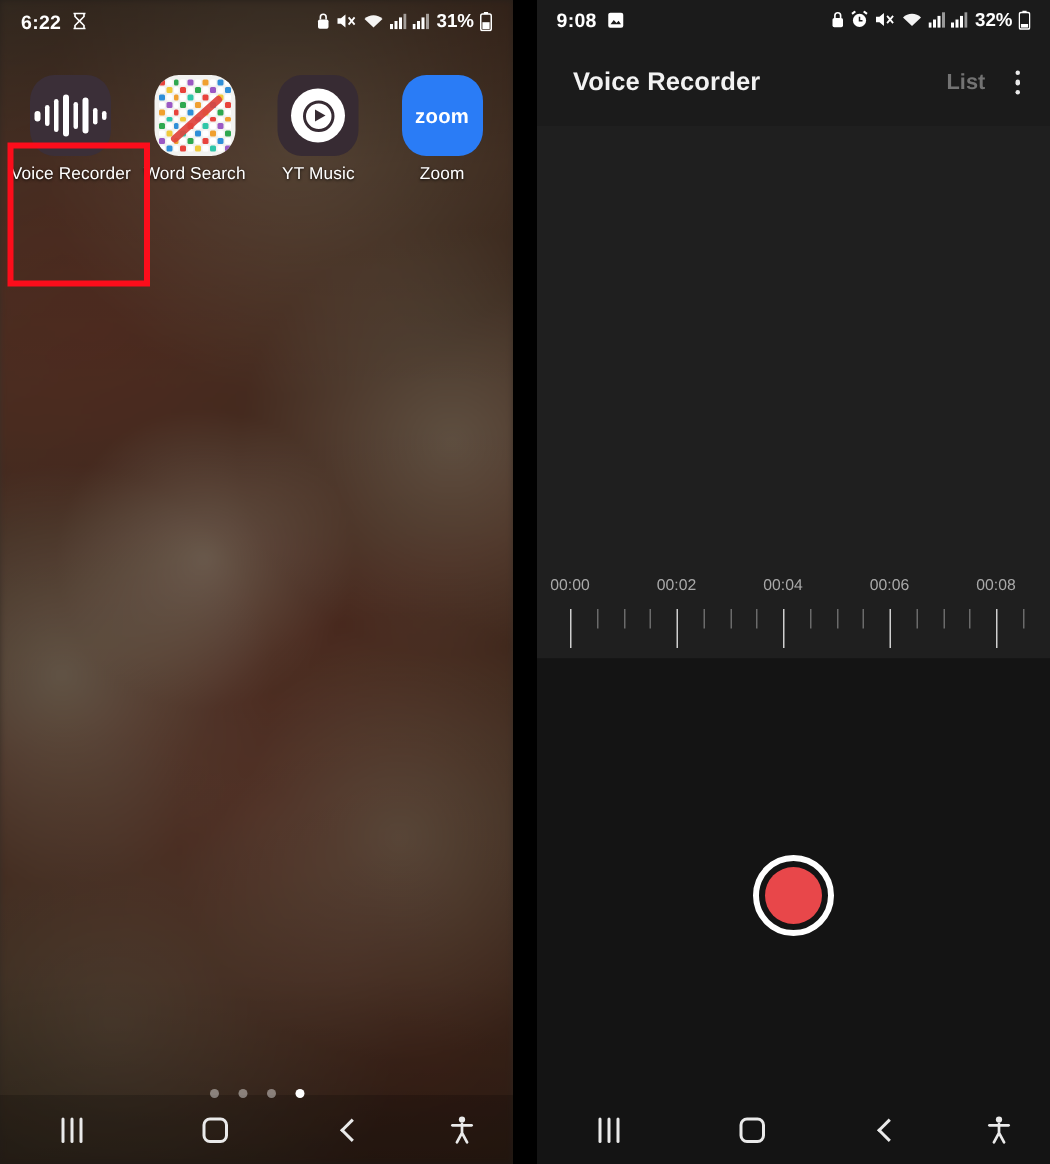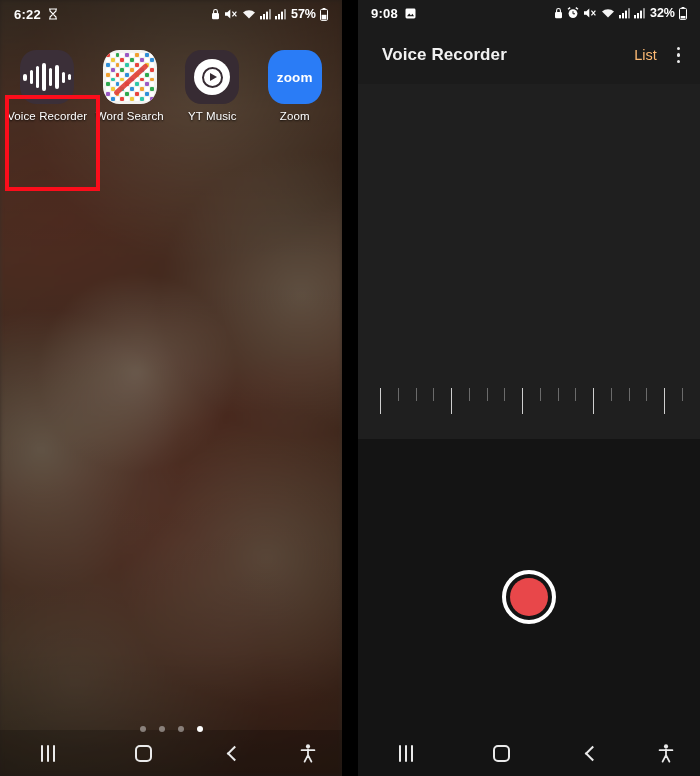--- a/index.html
+++ b/index.html
@@ -128,21 +128,21 @@
   .statusbar-r {
     height:26px; display:flex; align-items:center; justify-content:space-between;
     padding:0 13px; color:#fff; background:#1b1b1b;
   }
   .app-header {
     height:58px; display:flex; align-items:center; justify-content:space-between;
     padding:0 20px 0 24px; background:#1b1b1b;
   }
   .app-title { font-size:17px; color:#f2f2f2; font-weight:700; letter-spacing:.1px; }
   .header-right { display:flex; align-items:center; gap:20px; }
-  .list-btn { font-size:14.5px; color:#fdba74; font-weight:400; }
+  .list-btn { font-size:14.5px; color:#737373; font-weight:700; }
   .kebab-dark i { width:3.2px; height:3.2px; border-radius:50%; background:#eaeaea; display:block; }
 
   .wave-panel { position:relative; height:355px; background:#1f1f1f; }
   .ruler { position:absolute; left:0; right:0; bottom:0; height:55px; }
   .ruler-labels { position:relative; height:18px; }
   .ruler-labels span {
     position:absolute; top:0; font-size:10.5px; color:#a9a9a9;
     transform:translateX(-50%); white-space:nowrap;
   }
   .ruler-ticks { position:relative; height:34px; margin-top:4px; }
@@ -213,21 +213,21 @@
             <rect x="3" y="6" width="2" height="5.4" fill="#fff"></rect>
           <rect x="6" y="3.6" width="2" height="7.8" fill="#fff"></rect>
             <rect x="9" y="1.2" width="2" height="10.2" fill="#fff" opacity=".55"></rect>
         </svg>
         <svg class="ico" width="11" height="12" viewBox="0 0 11 12">
           <rect x="0" y="8" width="2" height="3.4" fill="#fff"></rect>
             <rect x="3" y="6" width="2" height="5.4" fill="#fff"></rect>
           <rect x="6" y="3.6" width="2" height="7.8" fill="#fff"></rect>
             <rect x="9" y="1.2" width="2" height="10.2" fill="#fff" opacity=".55"></rect>
         </svg>
-        <span class="sb-pct">57%</span>
+        <span class="sb-pct">31%</span>
         <svg class="ico" width="8" height="13" viewBox="0 0 8 13">
           <rect x="2.6" y="0" width="2.8" height="1.4" fill="#fff"></rect>
           <rect x="0.5" y="1.4" width="7" height="11" rx="1.2" stroke="#fff" stroke-width="1" fill="none"></rect>
           <rect x="1.6" y="6.8" width="4.8" height="4.6" fill="#fff"></rect>
         </svg>
       </div>
     </div>
 
 
     <div class="appgrid">
@@ -464,20 +464,27 @@
         <span class="kebab kebab-dark">
             <i></i>
             <i></i>
             <i></i>
           </span>
       </div>
     </div>
 
     <div class="wave-panel">
       <div class="ruler">
+        <div class="ruler-labels">
+          <span style="left:22px">00:00</span>
+          <span style="left:93px">00:02</span>
+          <span style="left:164px">00:04</span>
+          <span style="left:235px">00:06</span>
+          <span style="left:306px">00:08</span>
+        </div>
         <div class="ruler-ticks" id="ruler-ticks">
             <i class="major" style="left: 22px;"></i>
             <i class="minor" style="left: 39.75px;"></i>
             <i class="minor" style="left: 57.5px;"></i>
             <i class="minor" style="left: 75.25px;"></i>
             <i class="major" style="left: 93px;"></i>
             <i class="minor" style="left: 110.75px;"></i>
             <i class="minor" style="left: 128.5px;"></i>
             <i class="minor" style="left: 146.25px;"></i>
             <i class="major" style="left: 164px;"></i>

